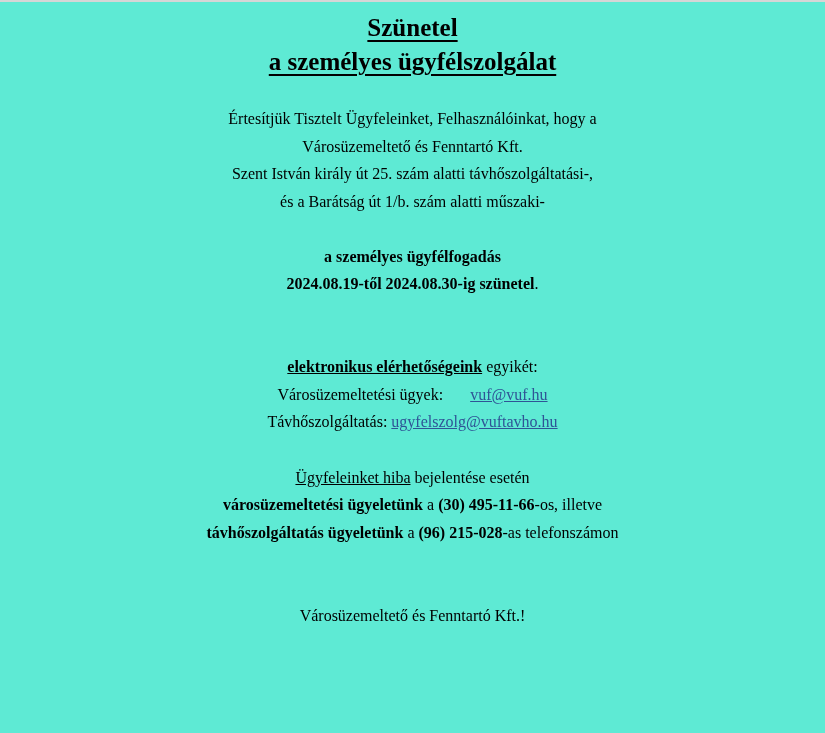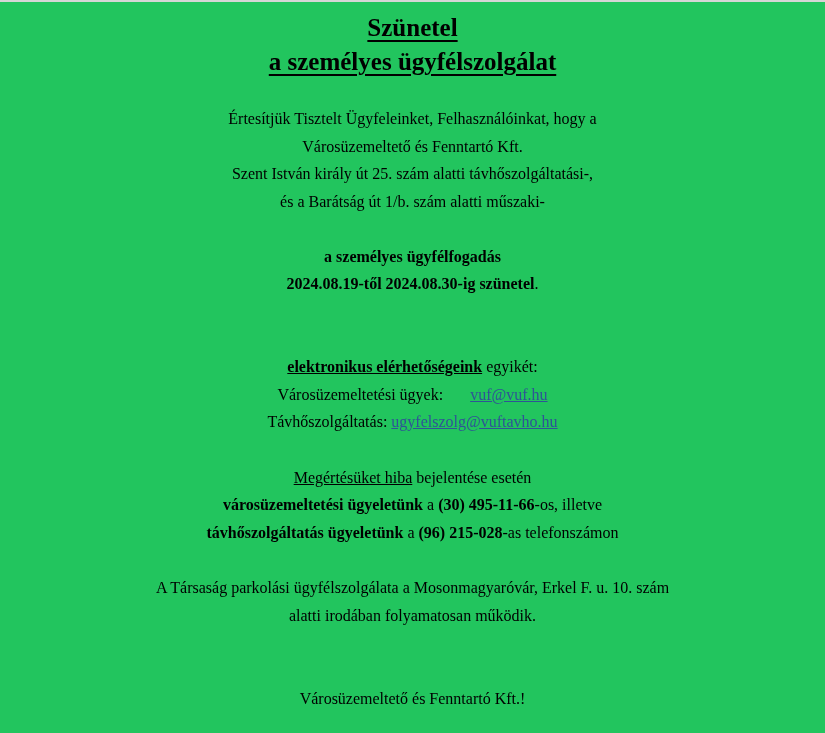--- a/index.html
+++ b/index.html
@@ -4,21 +4,21 @@
 <style>
   html, body {
     margin: 0;
     padding: 0;
     background: #ffffff;
   }
   .page {
     width: 825px;
     height: 733px;
     box-sizing: border-box;
-    background: #22c55e;
+    background: #5eead4;
     border-top: 2px solid #d6d6d6;
     font-family: "Liberation Serif", "DejaVu Serif", serif;
     color: #000000;
     text-align: center;
     overflow: hidden;
   }
   .title {
     padding-top: 9px;
     font-size: 25px;
     font-weight: bold;
@@ -69,28 +69,24 @@
   <p class="para">
     <br>
     <span class="bu">elektronikus elérhetőségeink</span><span> egyikét:</span><br>
     <span>Városüzemeltetési ügyek:</span>
     <a class="email gap-left" href="#">vuf@vuf.hu</a><br>
     <span>Távhőszolgáltatás:</span>
     <a class="email" href="#">ugyfelszolg@vuftavho.hu</a>
   </p>
 
   <p class="para">
-    <span class="u">Megértésüket hiba</span><span> bejelentése esetén</span><br>
+    <span class="u">Ügyfeleinket hiba</span><span> bejelentése esetén</span><br>
     <span class="b">városüzemeltetési ügyeletünk</span><span> a </span><span class="b">(30) 495-11-66</span><span>-os, illetve</span><br>
     <span class="b">távhőszolgáltatás ügyeletünk</span><span> a </span><span class="b">(96) 215-028</span><span>-as telefonszámon</span><br>
   </p>
 
-  <p class="para">
-    <span>A Társaság parkolási ügyfélszolgálata a Mosonmagyaróvár, Erkel F. u. 10. szám</span><br>
-    <span>alatti irodában folyamatosan működik.</span>
-  </p>
 
   <p class="para">
     <br>
     <span>Városüzemeltető és Fenntartó Kft.!</span>
   </p>
 
 </div>
 
 </body></html>

